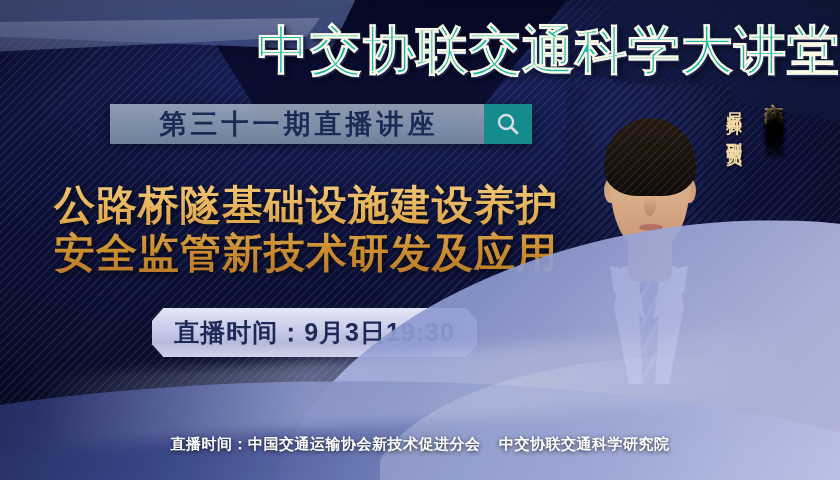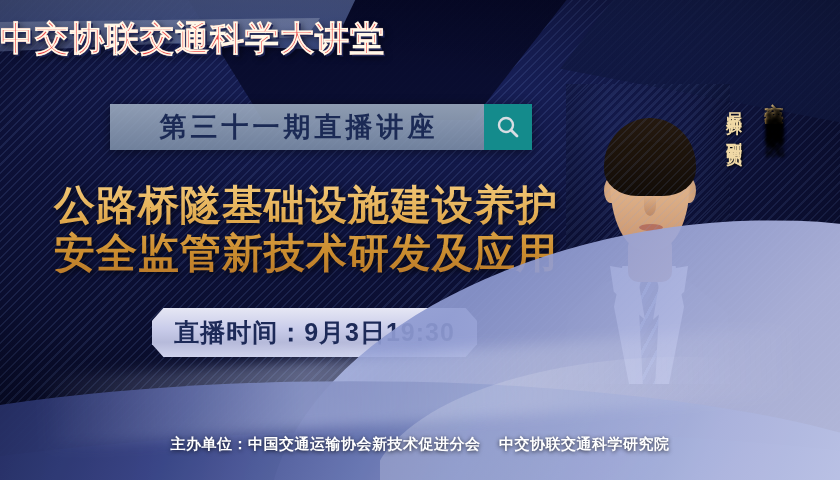--- a/index.html
+++ b/index.html
@@ -99,36 +99,36 @@
   .wave-gloss{
     left:40px; bottom:58px; width:760px; height:70px;
     background:linear-gradient(92deg, rgba(255,255,255,0) 0%, rgba(200,210,245,.45) 35%, rgba(255,255,255,.20) 65%, rgba(255,255,255,0) 100%);
     filter:blur(7px);
     transform:rotate(-4deg);
   }
 
   
   .heading{
     position:absolute; left:0; right:0; top:16px;
-    text-align:left;
-    font-size:34px; font-weight:bold;
+    text-align:right;
+    font-size:52px; font-weight:bold;
     letter-spacing:1px;
-    color:#ef4444;
+    color:#14b8a6;
     text-shadow:
       0 0 1px #f7edd8,
       2px 2px 0 #1a2050,
       3px 3px 6px rgba(0,0,0,.7);
     -webkit-text-stroke:.6px #fff8e8;
     white-space:nowrap;
   }
 
   
   .episode-bar{
     position:absolute; left:110px; top:104px;
-    width:422px; height:46px;
+    width:422px; height:40px;
     display:flex; align-items:stretch;
     box-shadow:0 2px 10px rgba(0,0,0,.45);
   }
   .episode-label{
     flex:1;
     background:linear-gradient(180deg, rgba(160,175,195,.88) 0%, rgba(125,143,168,.88) 100%);
     display:flex; align-items:center; justify-content:center;
     color:#1b2a55;
     font-size:27px; font-weight:bold;
     letter-spacing:4px;
@@ -349,15 +349,15 @@
   <div class="v-col v-name">尼颖升 副研究员</div>
   <div class="v-col v-org">交通运输部公路科学研究院</div>
 
   <div class="wave wave-5"></div>
   <div class="wave wave-2"></div>
   <div class="wave wave-3"></div>
   <div class="wave wave-1"></div>
   <div class="wave wave-4"></div>
   <div class="wave wave-gloss"></div>
 
-  <div class="footer">主办单位：中国交通运输协会新技术促进分会    中交协联交通科学研究院</div>
+  <div class="footer">直播时间：中国交通运输协会新技术促进分会    中交协联交通科学研究院</div>
 
 </div>
 
 </body></html>

